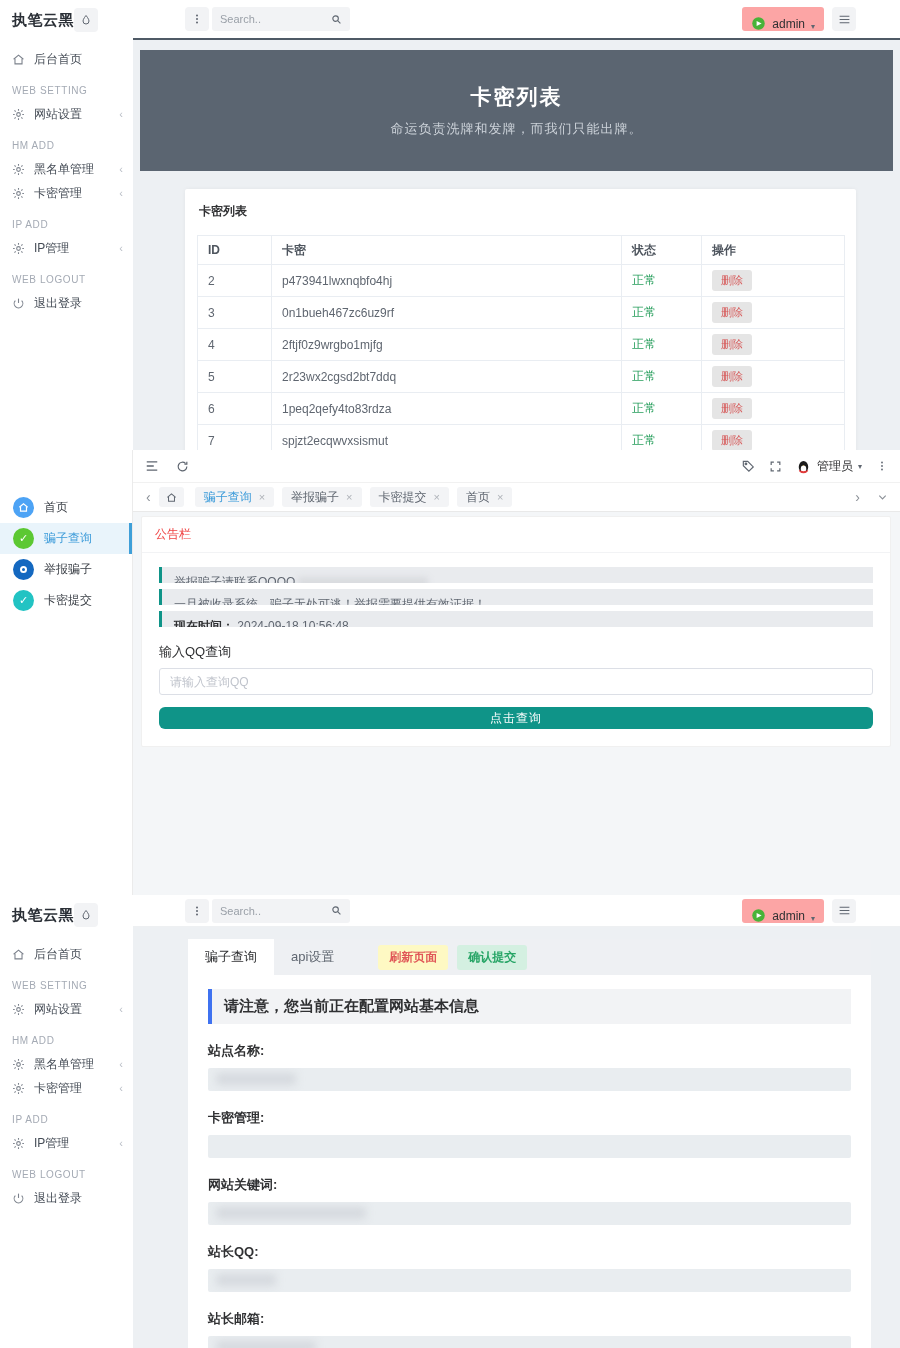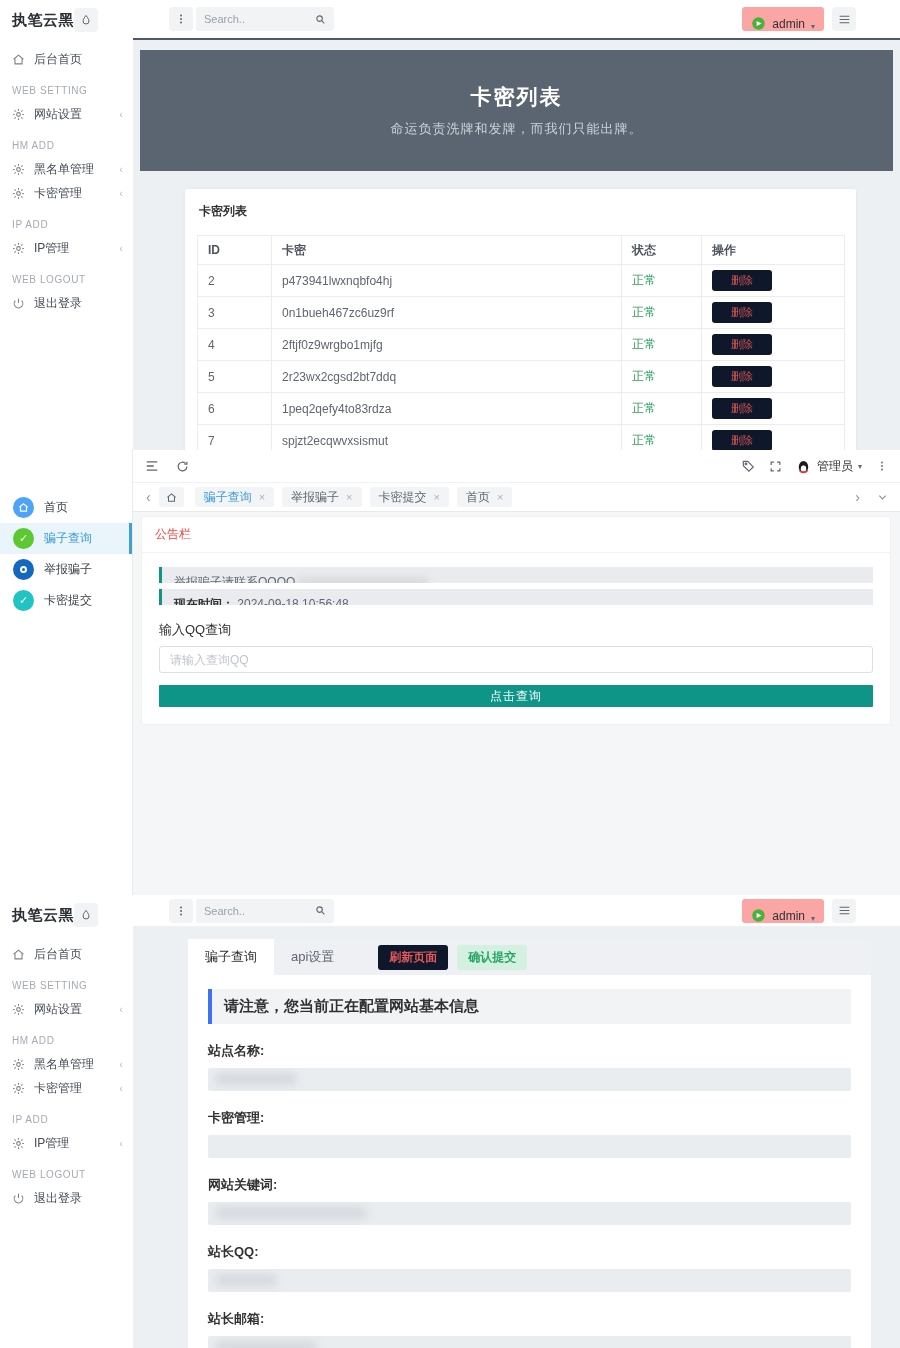--- a/index.html
+++ b/index.html
@@ -15,21 +15,21 @@
   .brand-row{display:flex;align-items:center;justify-content:flex-start;padding:8px 7px 8px 12px;height:40px}
   .brand{font-size:15px;font-weight:bold;color:#2b3037;letter-spacing:.5px;white-space:nowrap}
   .icon-btn{width:24px;height:24px;background:#f2f3f5;border-radius:4px;display:flex;align-items:center;justify-content:center;color:#5f6670;flex:none}
   .adm-menu{padding-top:6px}
   .adm-item{display:flex;align-items:center;height:22px;margin:2px 0;padding:0 10px 0 12px;font-size:12px;color:#454c56;cursor:pointer;white-space:nowrap}
   .adm-item .mi{width:14px;margin-right:8px;color:#7c828c;display:flex;align-items:center}
   .adm-item .chev{margin-left:auto;color:#b9bec6;font-size:11px;line-height:1}
   .adm-section{font-size:10px;color:#a4aab4;letter-spacing:.6px;padding:13px 12px 5px;white-space:nowrap}
 
   
-  .top-header{position:absolute;left:117px;right:0;top:0;background:#fff;display:flex;align-items:center;padding:0 44px 0 52px;z-index:2}
+  .top-header{position:absolute;left:133px;right:0;top:0;background:#fff;display:flex;align-items:center;padding:0 44px 0 52px;z-index:2}
   #s1 .top-header{height:40px;border-bottom:2px solid #4f5a66}
   #s3 .top-header{height:32px;border-bottom:1px solid #eef0f2}
   .searchbox{margin-left:3px;width:138px;height:24px;background:#f2f3f5;border-radius:3px;display:flex;align-items:center;padding:0 8px}
   .searchbox input{flex:1;min-width:0;border:none;background:transparent;font-size:11px;color:#333;outline:none}
   .searchbox input::placeholder{color:#9aa0a8}
   .user-pill{margin-left:auto;height:24px;background:#fca5a5;border-radius:3px;display:flex;align-items:flex-end;padding:0 9px;font-size:12px;color:#303133;cursor:pointer}
   .user-pill .caret{margin-left:6px;font-size:8px;color:#5f6670}
   .avatar-dot{width:15px;height:15px;margin-right:6px;display:flex}
 
   
@@ -37,21 +37,21 @@
   .hero{margin:10px 7px 0 7px;height:121px;background:#5b6571;display:flex;flex-direction:column;align-items:center;justify-content:center}
   .hero-title{color:#fff;font-size:21px;font-weight:bold;letter-spacing:2px}
   .hero-sub{color:#ccd2d9;font-size:13px;margin-top:9px;letter-spacing:1px}
   .ck-card{margin:18px 0 0 52px;width:671px;background:#fff;border-radius:2px;box-shadow:0 0 4px rgba(0,0,0,.05);padding:12px 12px 20px}
   .ck-title{font-size:12px;font-weight:bold;color:#303133;margin:2px 0 15px 2px}
   table.ck{border-collapse:collapse;table-layout:fixed;width:647px}
   table.ck th,table.ck td{border:1px solid #e9edf2;font-size:12px;text-align:left;padding:0 10px;height:32px;overflow:hidden;white-space:nowrap}
   table.ck th{font-weight:bold;color:#4e555e;height:29px}
   table.ck td{color:#5f6670}
   .status-ok{color:#2ba05f}
-  .del-chip{display:inline-block;background:#0f172a;color:#d65757;font-size:11px;padding:3px 19px;border-radius:3px;cursor:pointer}
+  .del-chip{display:inline-block;background:#e5e5e5;color:#d65757;font-size:11px;padding:3px 9px;border-radius:3px;cursor:pointer}
 
   
   .sideb{position:absolute;left:0;top:0;width:133px;height:100%;background:#fff;border-right:1px solid #ebebeb;z-index:3}
   .sb-item{display:flex;align-items:center;height:31px;padding-left:13px;font-size:12px;color:#3a3f46;cursor:pointer}
   .sb-item:first-child{margin-top:42px}
   .sb-item .bub{width:21px;height:21px;border-radius:50%;display:flex;align-items:center;justify-content:center;color:#fff;font-size:11px;margin-right:10px;flex:none}
   .sb-item.active{background:#e9f4fb;border-right:3px solid #3f9fd8;color:#3a9ad9}
   .ring{width:7px;height:7px;border:2px solid #fff;border-radius:50%}
   .toolbar{position:absolute;left:133px;right:0;top:0;height:33px;background:#fff;display:flex;align-items:center;padding:0 12px;border-bottom:1px solid #f1f1f1;z-index:2}
   .tb-ic{color:#5f6670;margin-right:17px;display:flex;cursor:pointer}
@@ -68,30 +68,30 @@
   .s2-main{position:absolute;left:134px;right:0;top:62px;bottom:0;background:#f4f6f8;padding:4px 9px 0 7px}
   .board{background:#fff;border:1px solid #f0f0f0;border-radius:2px}
   .board-h{padding:9px 13px;font-size:12px;color:#ef4444;border-bottom:1px solid #f2f3f5}
   .board-b{padding:14px 17px 17px}
   .notice{background:#e9ebee;border-left:3px solid #0f9488;height:16px;line-height:30px;padding:0 12px;font-size:12px;color:#5f6670;margin-bottom:6px;overflow:hidden;white-space:nowrap}
   .notice b{color:#303133}
   .redact{display:inline-block;width:130px;height:12px;background:#d9dbdf;filter:blur(3px);border-radius:2px;vertical-align:middle;margin-left:3px}
   .q-label{font-size:13px;color:#303133;margin:16px 0 7px}
   .q-input{width:100%;height:27px;border:1px solid #dcdfe6;border-radius:3px;padding:0 10px;font-size:12px;color:#333;outline:none;background:#fff}
   .q-input::placeholder{color:#c0c4cc}
-  .q-btn{margin-top:12px;width:100%;height:22px;background:#0f9488;color:#fff;font-size:12px;border:none;border-radius:1px;display:flex;align-items:center;justify-content:center;letter-spacing:1px;cursor:pointer}
+  .q-btn{margin-top:12px;width:100%;height:22px;background:#0f9488;color:#fff;font-size:12px;border:none;border-radius:6px;display:flex;align-items:center;justify-content:center;letter-spacing:1px;cursor:pointer}
 
   
   .s3-main{position:absolute;left:133px;right:0;top:32px;bottom:0;background:#edf0f3}
   .wrap{margin:12px 29px 0 55px}
   .tabstrip{display:flex;align-items:center;height:36px;background:#eef0f3}
   .ts-tab{height:36px;display:flex;align-items:center;padding:0 17px;font-size:13px;color:#5f6670;cursor:pointer}
   .ts-tab.active{background:#fff;color:#303133}
   .ts-btn{height:25px;display:flex;align-items:center;padding:0 11px;border-radius:3px;font-size:12px;font-weight:bold;cursor:pointer}
-  .ts-btn.danger{background:#0f172a;color:#e05858;margin-left:27px}
+  .ts-btn.danger{background:#fef9c3;color:#e05858;margin-left:27px}
   .ts-btn.success{background:#d4f0e1;color:#27a566;margin-left:9px}
   .panel{background:#fff;padding:14px 20px 40px;min-height:374px}
   .alert{background:#f2f3f5;border-left:4px solid #3f72f0;padding:8px 12px;font-size:15px;font-weight:bold;color:#303133}
   .fgroup{margin-top:18px}
   .fgroup label{font-size:13px;font-weight:bold;color:#303133;display:block}
   .finput{margin-top:8px;height:23px;background:#e9edf0;border-radius:2px;position:relative;overflow:hidden;cursor:text}
   .blurblob{position:absolute;left:8px;top:5px;height:12px;background:#d5d9de;filter:blur(4px);border-radius:2px}
   svg{display:block}
 </style>
 </head>
@@ -388,20 +388,23 @@
   </div>
 
   <div class="s2-main">
     <div class="board">
       <div class="board-h">公告栏</div>
       <div class="board-b">
         <div class="notice">
           <span>举报骗子请联系QQQQ</span><span class="redact"></span>
         </div>
         <div class="notice">
+          <span>一旦被收录系统，骗子无处可逃！举报需要提供有效证据！</span>
+        </div>
+        <div class="notice">
           <b>现在时间：</b>
           <span>2024-09-18 10:56:48</span>
         </div>
         <div class="q-label">输入QQ查询</div>
         <input class="q-input" placeholder="请输入查询QQ" style="">
         <div class="q-btn">点击查询</div>
       </div>
     </div>
   </div>
 </div>

